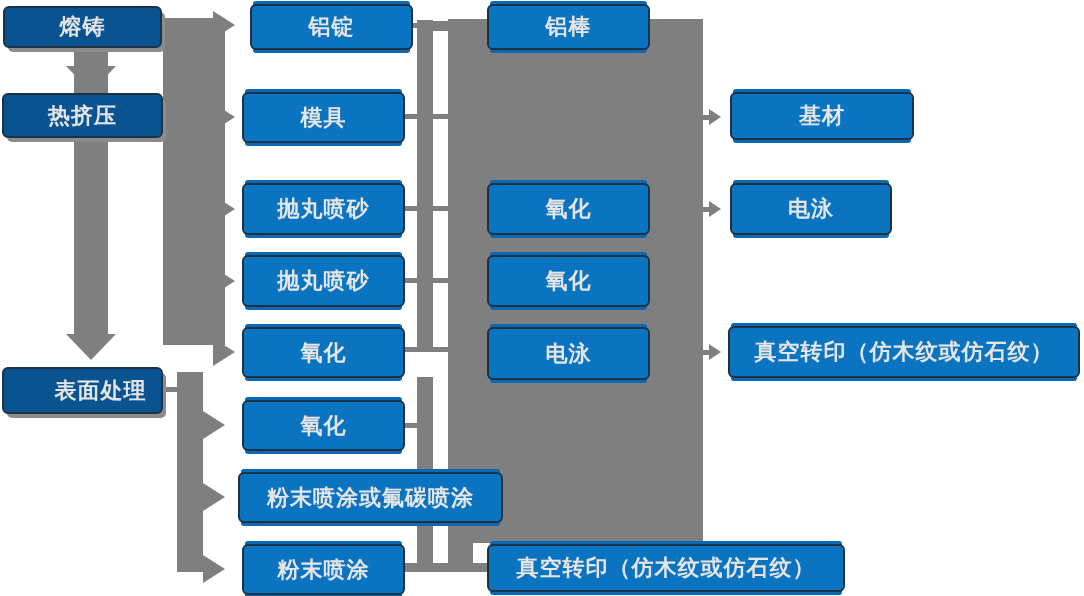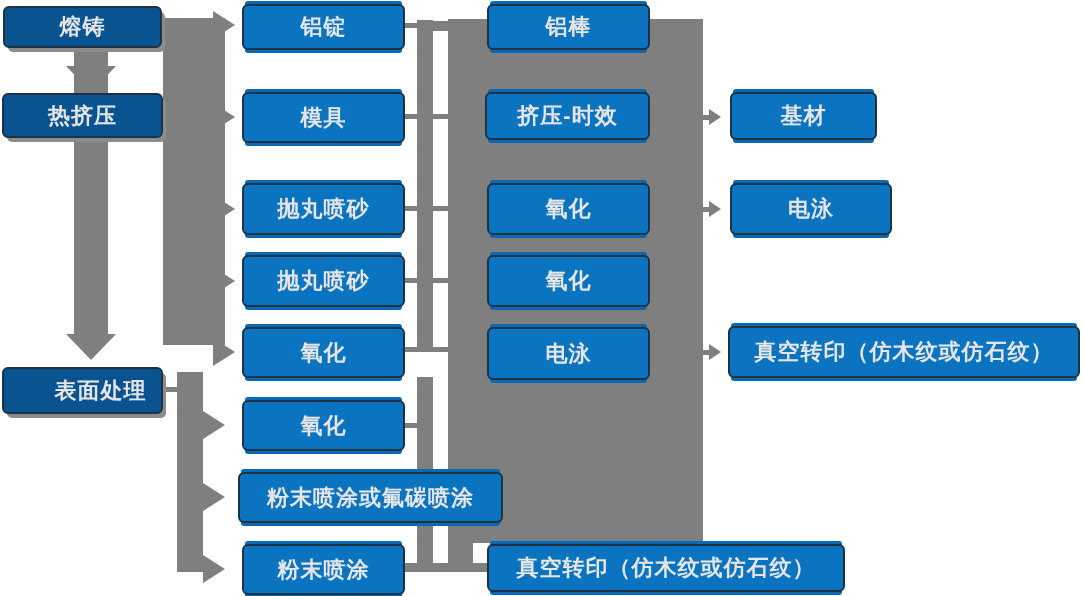--- a/index.html
+++ b/index.html
@@ -98,21 +98,21 @@
   <div class="node dark" style="left:3px;top:6px;width:159px;height:42px;">
       <span>熔铸</span>
     </div>
   <div class="node dark" style="left:2px;top:93px;width:161px;height:45px;">
       <span>热挤压</span>
     </div>
   <div class="node dark" style="left:2px;top:367px;width:161px;height:47px;padding-left:36px;">
       <span>表面处理</span>
     </div>
 
-  <div class="node" style="left:242px;top:4px;width:163px;height:46px;text-align:center;">
+  <div class="node" style="left:250px;top:4px;width:163px;height:46px;text-align:center;">
       <span>铝锭</span>
     </div>
   <div class="node" style="left:242px;top:92px;width:163px;height:51px;">
       <span>模具</span>
     </div>
   <div class="node" style="left:242px;top:183px;width:163px;height:52px;">
       <span>抛丸喷砂</span>
     </div>
   <div class="node" style="left:242px;top:255px;width:163px;height:52px;">
       <span>抛丸喷砂</span>
@@ -126,34 +126,31 @@
   <div class="node" style="left:238px;top:472px;width:265px;height:51px;">
       <span>粉末喷涂或氟碳喷涂</span>
     </div>
   <div class="node" style="left:242px;top:544px;width:163px;height:51px;justify-content:center;">
       <span>粉末喷涂</span>
     </div>
 
   <div class="node" style="left:487px;top:4px;width:163px;height:46px;">
       <span>铝棒</span>
     </div>
-  <div class="node" style="left:485px;top:92px;width:165px;height:48px;">
-      <span>挤压-时效</span>
-    </div>
   <div class="node" style="left:487px;top:183px;width:163px;height:52px;">
       <span>氧化</span>
     </div>
   <div class="node" style="left:487px;top:255px;width:163px;height:52px;">
       <span>氧化</span>
     </div>
   <div class="node" style="left:487px;top:327px;width:163px;height:53px;">
       <span>电泳</span>
     </div>
 
-  <div class="node" style="left:730px;top:92px;width:147px;height:48px;">
+  <div class="node" style="left:730px;top:92px;width:184px;height:48px;">
       <span>基材</span>
     </div>
   <div class="node" style="left:730px;top:183px;width:162px;height:52px;">
       <span>电泳</span>
     </div>
   <div class="node" style="left:728px;top:326px;width:352px;height:52px;">
       <span>真空转印（仿木纹或仿石纹）</span>
     </div>
 
   <div class="node" style="left:487px;top:544px;width:358px;height:48px;">

